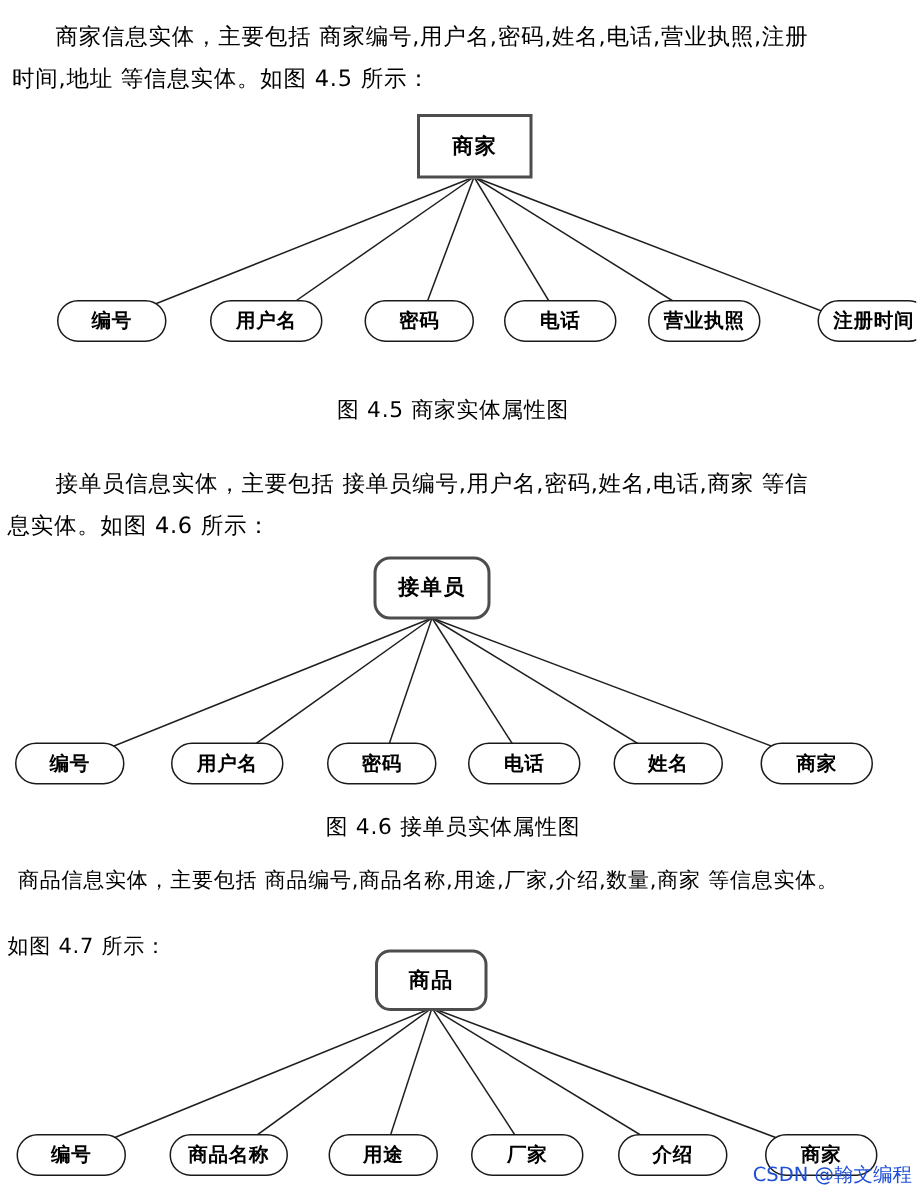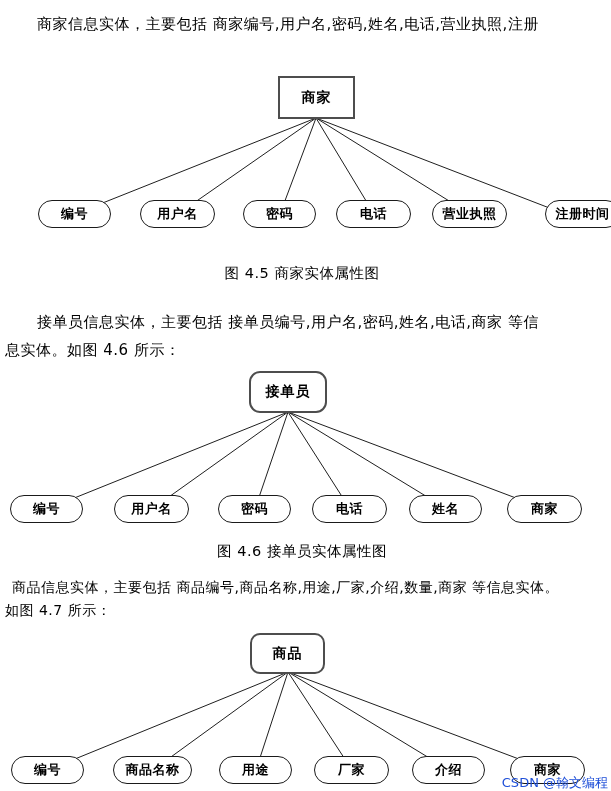--- a/index.html
+++ b/index.html
@@ -120,20 +120,21 @@
 
     <line x1="288" y1="672" x2="48" y2="770"></line>
     <line x1="288" y1="672" x2="153" y2="770"></line>
     <line x1="288" y1="672" x2="256" y2="770"></line>
     <line x1="288" y1="672" x2="352" y2="770"></line>
     <line x1="288" y1="672" x2="449" y2="770"></line>
     <line x1="288" y1="672" x2="548" y2="770"></line>
   </svg>
 
   <div class="txtline" style="left:37px; top:15px;">商家信息实体，主要包括 商家编号,用户名,密码,姓名,电话,营业执照,注册</div>
+  <div class="txtline" style="left:8px; top:43px;">时间,地址 等信息实体。如图 4.5 所示：</div>
 
   <div class="entity-box d1-box">商家</div>
   <div class="attr d1-a0">编号</div>
   <div class="attr d1-a1">用户名</div>
   <div class="attr d1-a2">密码</div>
   <div class="attr d1-a3">电话</div>
   <div class="attr d1-a4">营业执照</div>
   <div class="attr d1-a5">注册时间</div>
 
   <div class="caption" style="top:264px;">图 4.5 商家实体属性图</div>
@@ -145,21 +146,21 @@
   <div class="attr d2-a0">编号</div>
   <div class="attr d2-a1">用户名</div>
   <div class="attr d2-a2">密码</div>
   <div class="attr d2-a3">电话</div>
   <div class="attr d2-a4">姓名</div>
   <div class="attr d2-a5">商家</div>
 
   <div class="caption" style="top:542px;">图 4.6 接单员实体属性图</div>
 
   <div class="txtline small" style="left:12px; top:578px;">商品信息实体，主要包括 商品编号,商品名称,用途,厂家,介绍,数量,商家 等信息实体。</div>
-  <div class="txtline small" style="left:5px; top:601px;">如图 4.7 所示：</div>
+  <div class="txtline small" style="left:5px; top:622px;">如图 4.7 所示：</div>
 
   <div class="entity-box d3-box">商品</div>
   <div class="attr d3-a0">编号</div>
   <div class="attr d3-a1">商品名称</div>
   <div class="attr d3-a2">用途</div>
   <div class="attr d3-a3">厂家</div>
   <div class="attr d3-a4">介绍</div>
   <div class="attr d3-a5">商家</div>
 
   <div class="watermark">CSDN @翰文编程</div>

